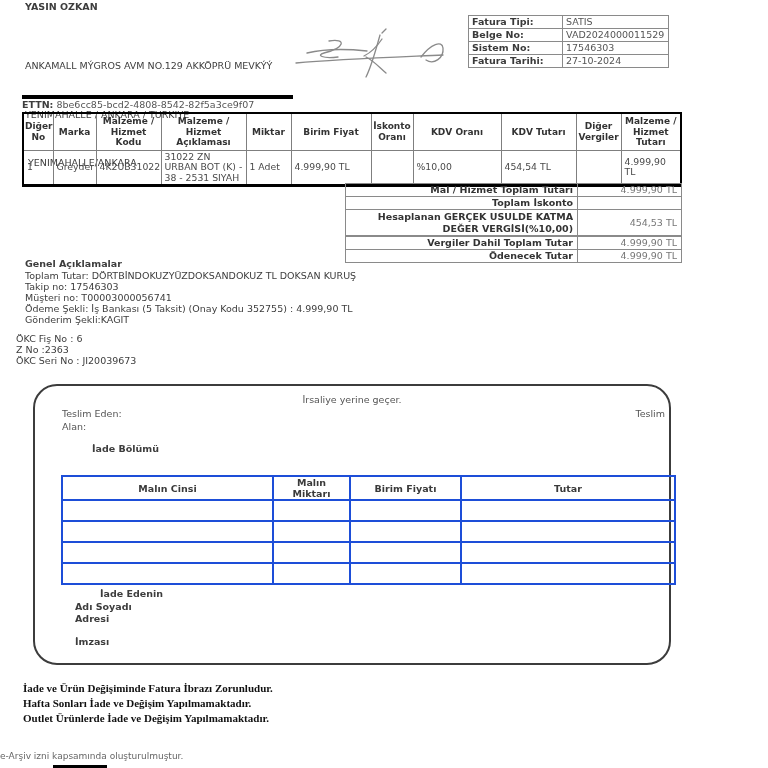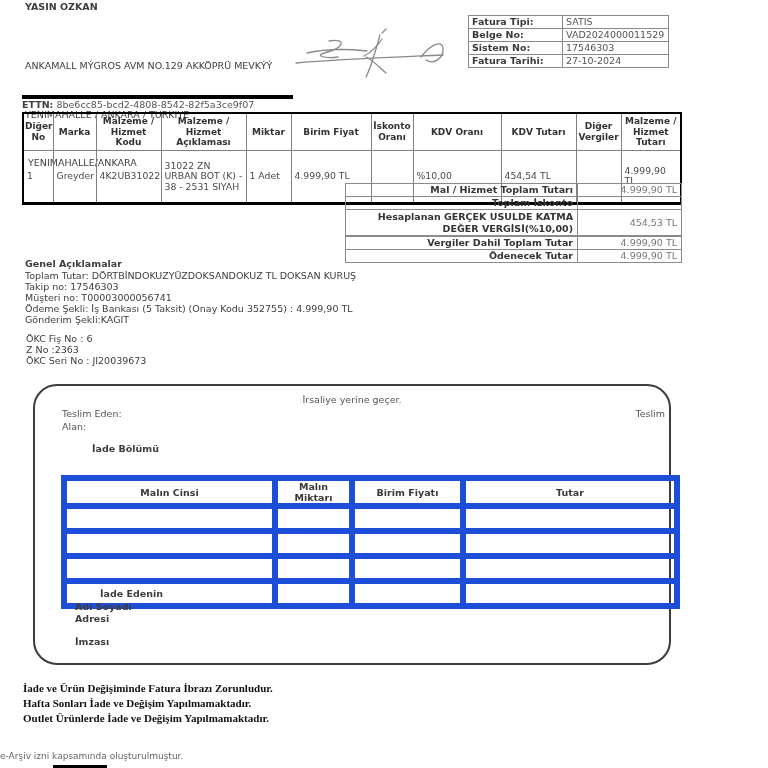--- a/index.html
+++ b/index.html
@@ -16,35 +16,35 @@
   
   table{border-collapse:collapse;table-layout:fixed;}
   .info{width:200px;}
   .info td{border:1px solid #8a8a8a;font-size:9.5px;padding:0 3px;height:12px;line-height:12px;overflow:hidden;white-space:nowrap;}
   .info td.lbl{font-weight:bold;color:#3a3a3a;margin-top:19px;}
   .info td.val{color:#555;}
   
   .items{width:658px;border:2px solid #000;border-bottom:3px solid #000;}
   .items th,.items td{border:1px solid #7f7f7f;overflow:hidden;}
   .items th{font-size:9px;line-height:10.5px;font-weight:bold;text-align:center;padding:2px 1px;height:31px;vertical-align:middle;color:#333;}
-  .items td{font-size:9.3px;line-height:10.5px;padding:10px 3px;height:31px;vertical-align:middle;color:#4a4a4a;}
+  .items td{font-size:9.3px;line-height:10.5px;padding:1px 3px;height:31px;vertical-align:middle;color:#4a4a4a;}
   .ra{text-align:left;}
   
   .tot{width:336px;}
   .tot td{border:1px solid #8a8a8a;font-size:9.5px;line-height:11.5px;padding:0 4px;vertical-align:middle;}
   .tot td.lbl{font-weight:bold;text-align:right;color:#333;}
   .tot td.val{text-align:right;color:#777;}
   .tot tr{height:13px;}
   tr.tall{height:26px;}
   
   .notes div{font-size:9.5px;line-height:11px;}
   
   .obox{border:2px solid #3c3c3c;}
   .rtab{width:613px;}
-  .rtab th,.rtab td{border:6px solid #1d4ed8;margin-top:20px;}
+  .rtab th,.rtab td{border:2px solid #1d4ed8;margin-top:20px;}
   .rtab th{font-size:9.5px;font-weight:bold;text-align:center;height:21px;line-height:11px;vertical-align:middle;color:#3a3a3a;padding:0 3px;}
   .rtab td{height:17px;}
   
   .serifb{font-family:"Liberation Serif",serif;font-weight:bold;font-size:11px;line-height:15px;color:#111;}
   .gray{color:#666;}
   svg .st{fill:none;stroke:#8a8a8a;stroke-width:1.3;stroke-linecap:round;}
 </style>
 </head>
 <body>
 
@@ -184,21 +184,21 @@
     </table>
 
   <div class="abs t b" style="left:25px;top:258px;">Genel Açıklamalar</div>
   <div class="abs notes" style="left:25px;top:270px;">
     <div>Toplam Tutar: DÖRTBİNDOKUZYÜZDOKSANDOKUZ TL DOKSAN KURUŞ</div>
     <div>Takip no: 17546303</div>
     <div>Müşteri no: T00003000056741</div>
     <div>Ödeme Şekli: İş Bankası (5 Taksit) (Onay Kodu 352755) : 4.999,90 TL</div>
     <div>Gönderim Şekli:KAGIT</div>
   </div>
-  <div class="abs notes" style="left:26px;top:333px;">
+  <div class="abs notes" style="left:16px;top:333px;">
     <div>ÖKC Fiş No : 6</div>
     <div>Z No :2363</div>
     <div>ÖKC Seri No : JI20039673</div>
   </div>
 
   <div class="abs obox" style="left:33px;top:384px;width:634px;height:277px;border-radius:24px;">
     <div class="abs t" style="left:0;top:8px;width:100%;text-align:center;color:#555;">İrsaliye yerine geçer.</div>
     <div class="abs t" style="left:27px;top:22px;color:#555;">Teslim Eden:</div>
     <div class="abs t" style="right:4px;top:22px;color:#555;">Teslim</div>
     <div class="abs t" style="left:27px;top:35px;color:#555;">Alan:</div>

